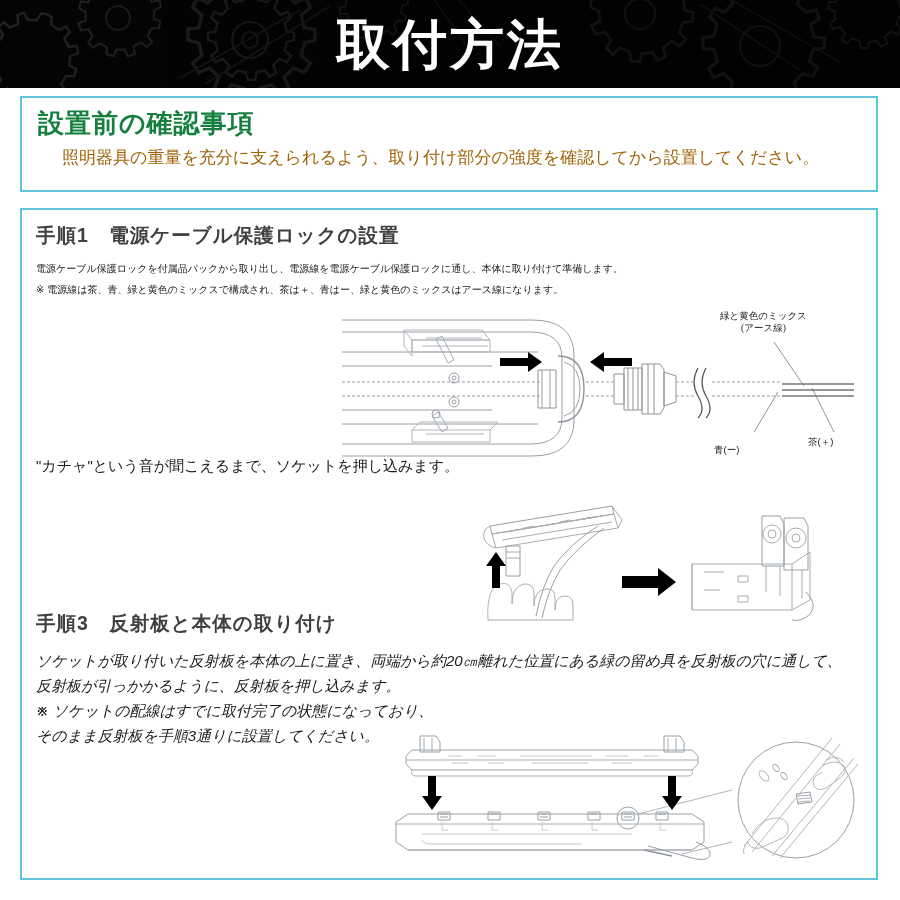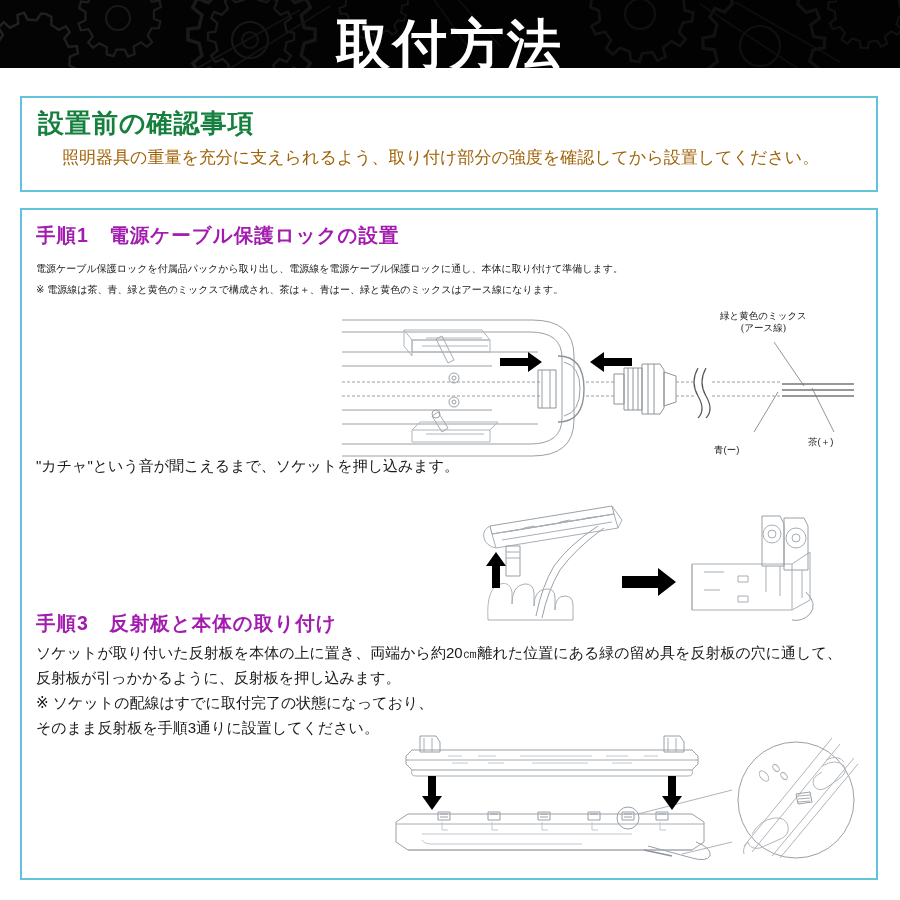--- a/index.html
+++ b/index.html
@@ -13,21 +13,21 @@
     position: relative;
     overflow: hidden;
     font-family: "Liberation Sans", "DejaVu Sans", sans-serif;
     color: #1a1a1a;
   }
 
   
   .banner {
     position: absolute;
     left: 0; top: 0;
-    width: 900px; height: 68px;
+    width: 900px; height: 88px;
     background: #0c4a6e;
     overflow: hidden;
   }
   .banner-gears {
     position: absolute;
     left: 0; top: 0;
     width: 900px; height: 88px;
   }
   .banner-title {
     position: absolute;
@@ -76,36 +76,36 @@
     color: #a16207;
     white-space: nowrap;
     margin-left: 24px;
   }
 
   
   .step { position: absolute; left: 14px; }
   .step-title {
     font-size: 19.5px;
     font-weight: bold;
-    color: #a21caf;
+    color: #404040;
     letter-spacing: 1px;
     white-space: nowrap;
   }
   .step-line {
     font-size: 10px;
     color: #1a1a1a;
     white-space: nowrap;
     line-height: 21px;
   }
   #step1 { top: 12px; }
   #step2 { top: 232px; }
   #step3 { top: 400px; }
   #step1 .step-lines { margin-top: 9px; }
   #step2 .step-lines { margin-top: 11px; }
-  #step3 .step-lines { margin-top: 3px; }
+  #step3 .step-lines { margin-top: 11px; font-style: italic; }
   #step2 .step-line, #step3 .step-line { font-size: 15px; line-height: 25px; }
 
   
   .diagram { position: absolute; }
   #diagram1 { left: 320px; top: 98px; width: 530px; height: 160px; }
   #diagram2 { left: 440px; top: 282px; width: 400px; height: 130px; }
   #diagram3 { left: 370px; top: 520px; width: 480px; height: 135px; }
 
   .diagram svg { display: block; width: 100%; height: 100%; }
 

